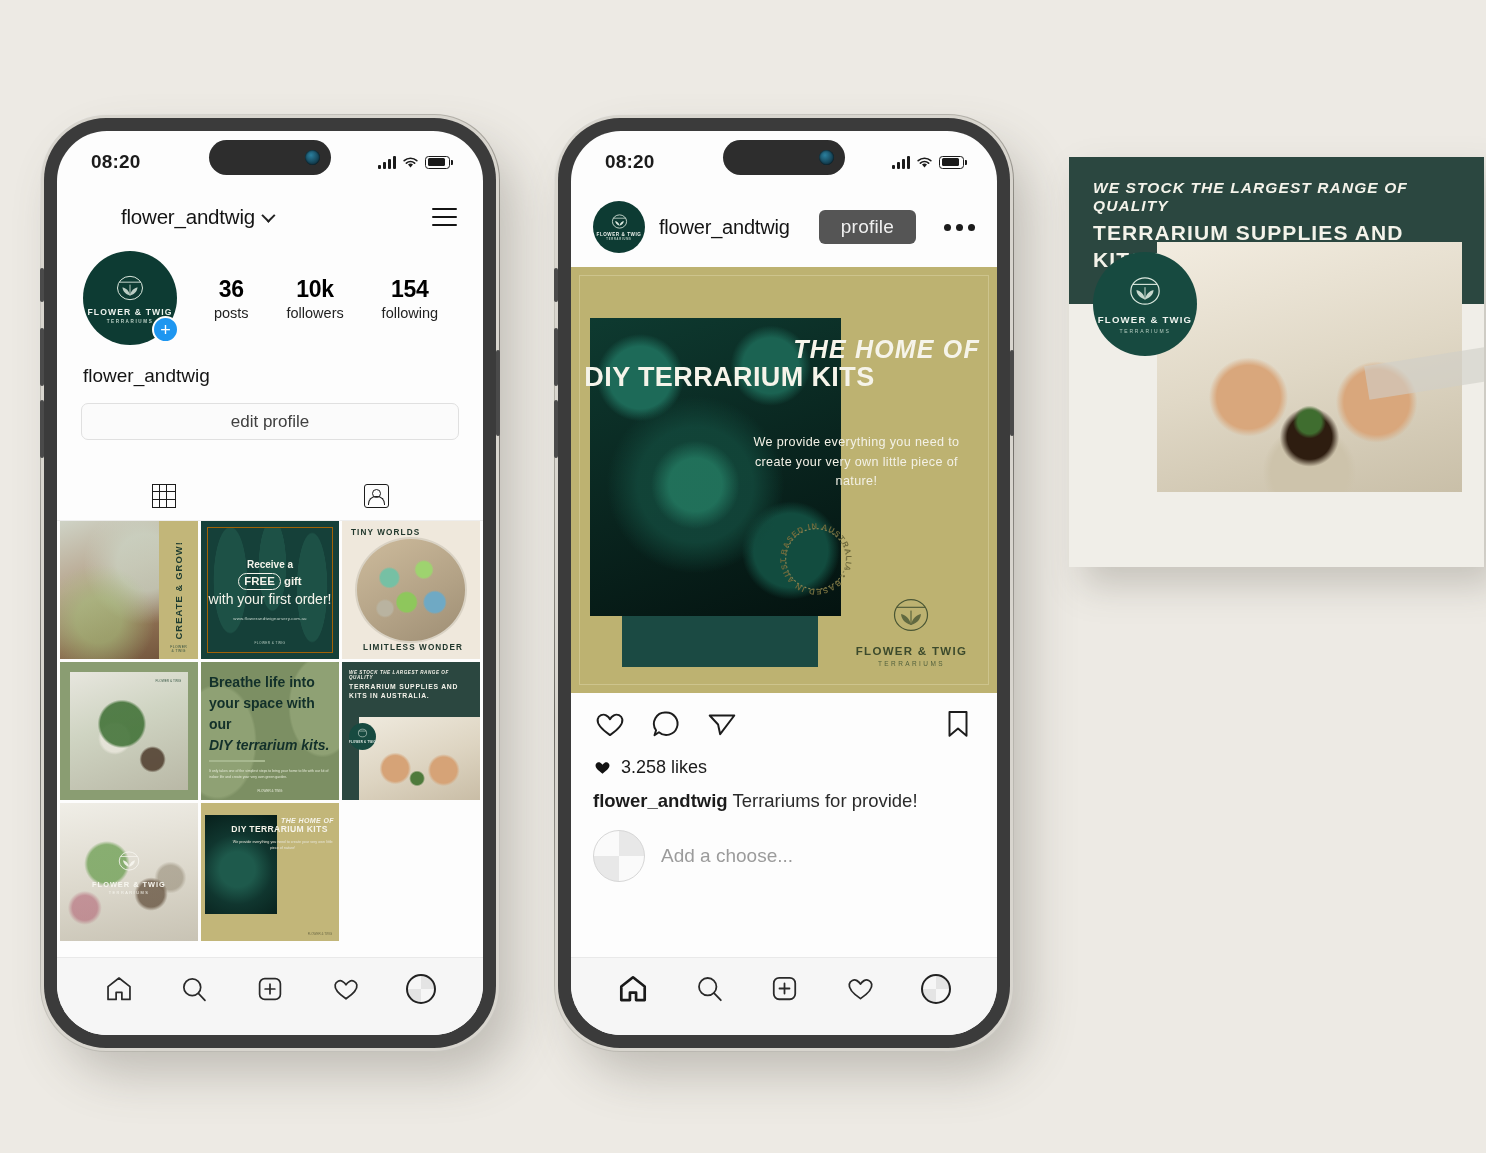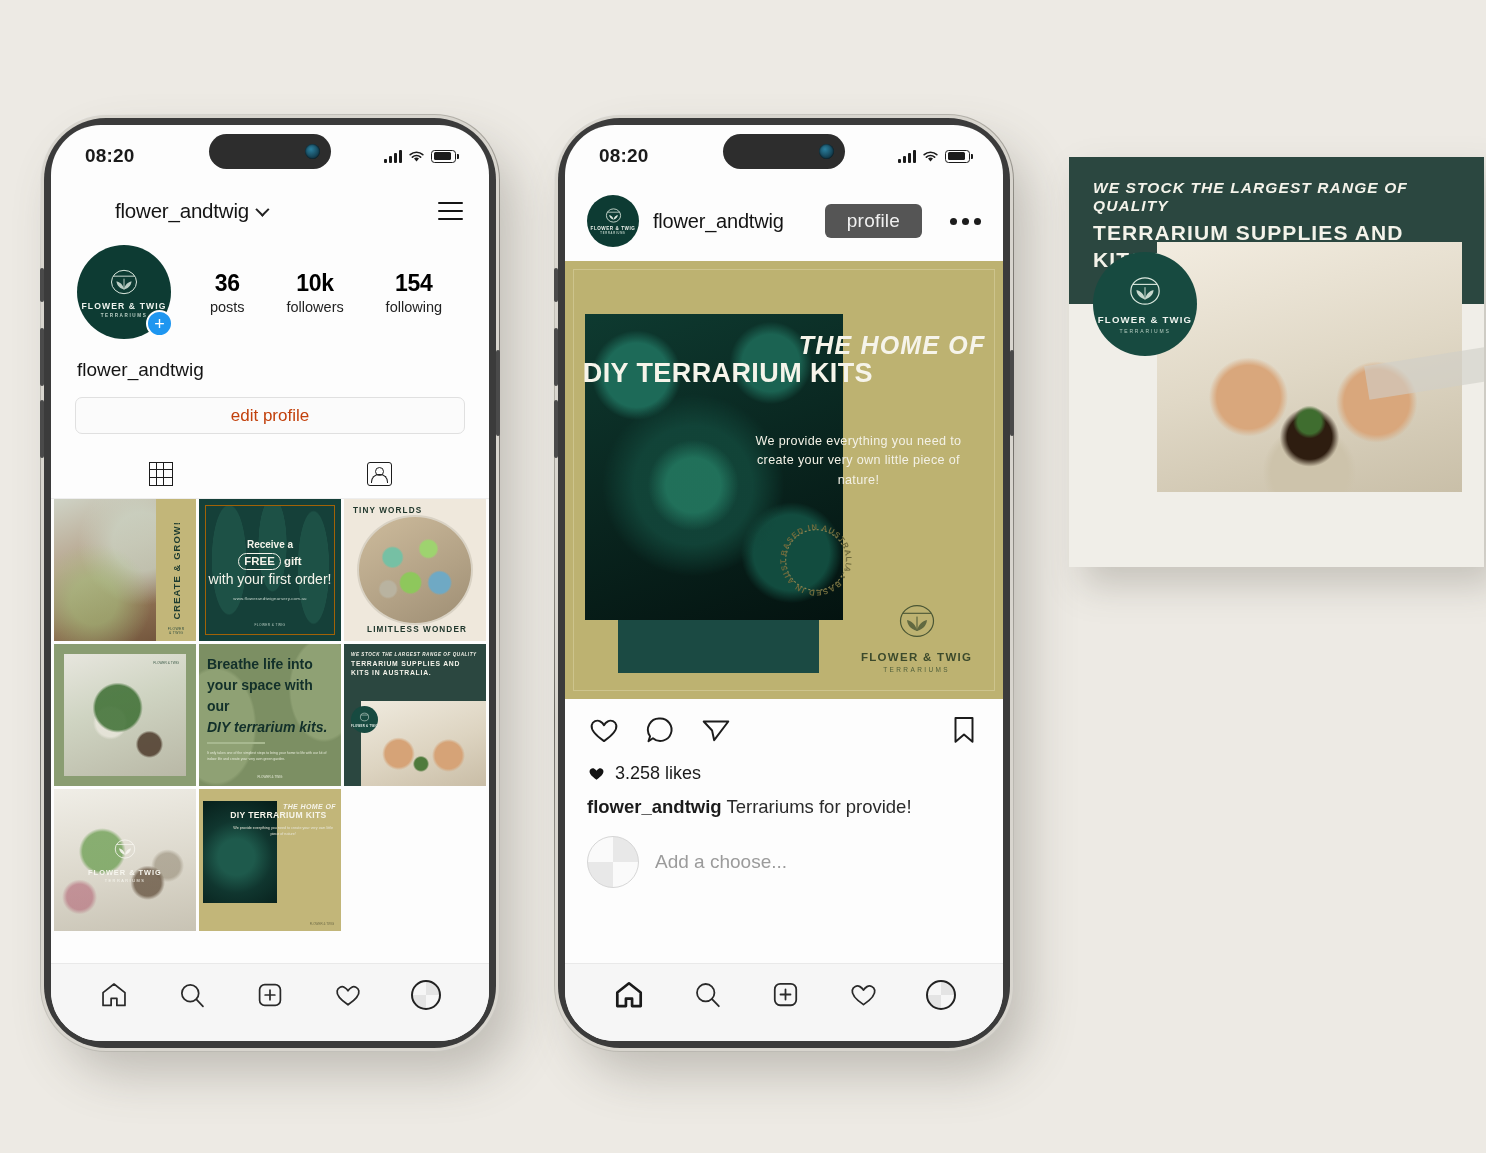--- a/index.html
+++ b/index.html
@@ -12,21 +12,21 @@
     background: #edeae4;
     position: relative;
   }
   .stage { position: absolute; inset: 0; }
 
   
   .phone {
     position: absolute;
     background: #3b3b3b;
     border-radius: 62px;
-    padding: 7px;
+    padding: 13px;
     box-shadow: 0 0 0 3px #d8d5ce, 18px 26px 48px rgba(90,85,75,.30);
   }
   .phone::before {
     content:"";
     position:absolute; inset:-4px;
     border-radius:66px;
     background: linear-gradient(145deg,#f4f2ee 0%, #b9b6ae 22%, #6c6a66 48%, #cfcdc6 72%, #f1efeb 100%);
     z-index:-1;
   }
   .screen {
@@ -94,23 +94,23 @@
     background:#1e96f0; border:2.5px solid #fdfdfd; color:#fff;
     display:flex; align-items:center; justify-content:center; font-size:18px; font-weight:300; line-height:1;
   }
   .stats-row { display:flex; flex:1; justify-content:space-around; padding-left: 14px; }
   .stat { text-align:center; }
   .stat-num { font-size:23px; font-weight:700; color:#000000; letter-spacing:-.3px; }
   .stat-lbl { font-size:14.5px; color:#222; margin-top:2px; }
 
   .prof-bio { padding: 20px 26px 0 26px; font-size:19px; color:#141414; }
   .edit-btn {
-    margin: 16px 24px 0 24px; height: 37px; border:1px solid #e0e0e0; border-radius:7px;
+    margin: 16px 24px 16px 24px; height: 37px; border:1px solid #e0e0e0; border-radius:7px;
     background:#fbfbfb; display:flex; align-items:center; justify-content:center;
-    font-size:17px; color:#c2410c; cursor:pointer;
+    font-size:17px; color:#404040; cursor:pointer;
   }
   .tabs-row {
     display:flex; margin-top: 18px; border-bottom:1px solid #eee;
   }
   .tabicon { flex:1; display:flex; align-items:center; justify-content:center; padding: 10px 0 12px 0; cursor:pointer; }
   .grid-glyph { width:24px; height:24px; border:1.8px solid #1c1c1c; display:grid;
     grid-template-columns:1fr 1fr 1fr; grid-template-rows:1fr 1fr 1fr; }
   .grid-glyph span { border-right:1.4px solid #1c1c1c; border-bottom:1.4px solid #1c1c1c; }
   .grid-glyph span:nth-child(3n){border-right:none}
   .grid-glyph span:nth-child(n+7){border-bottom:none}

